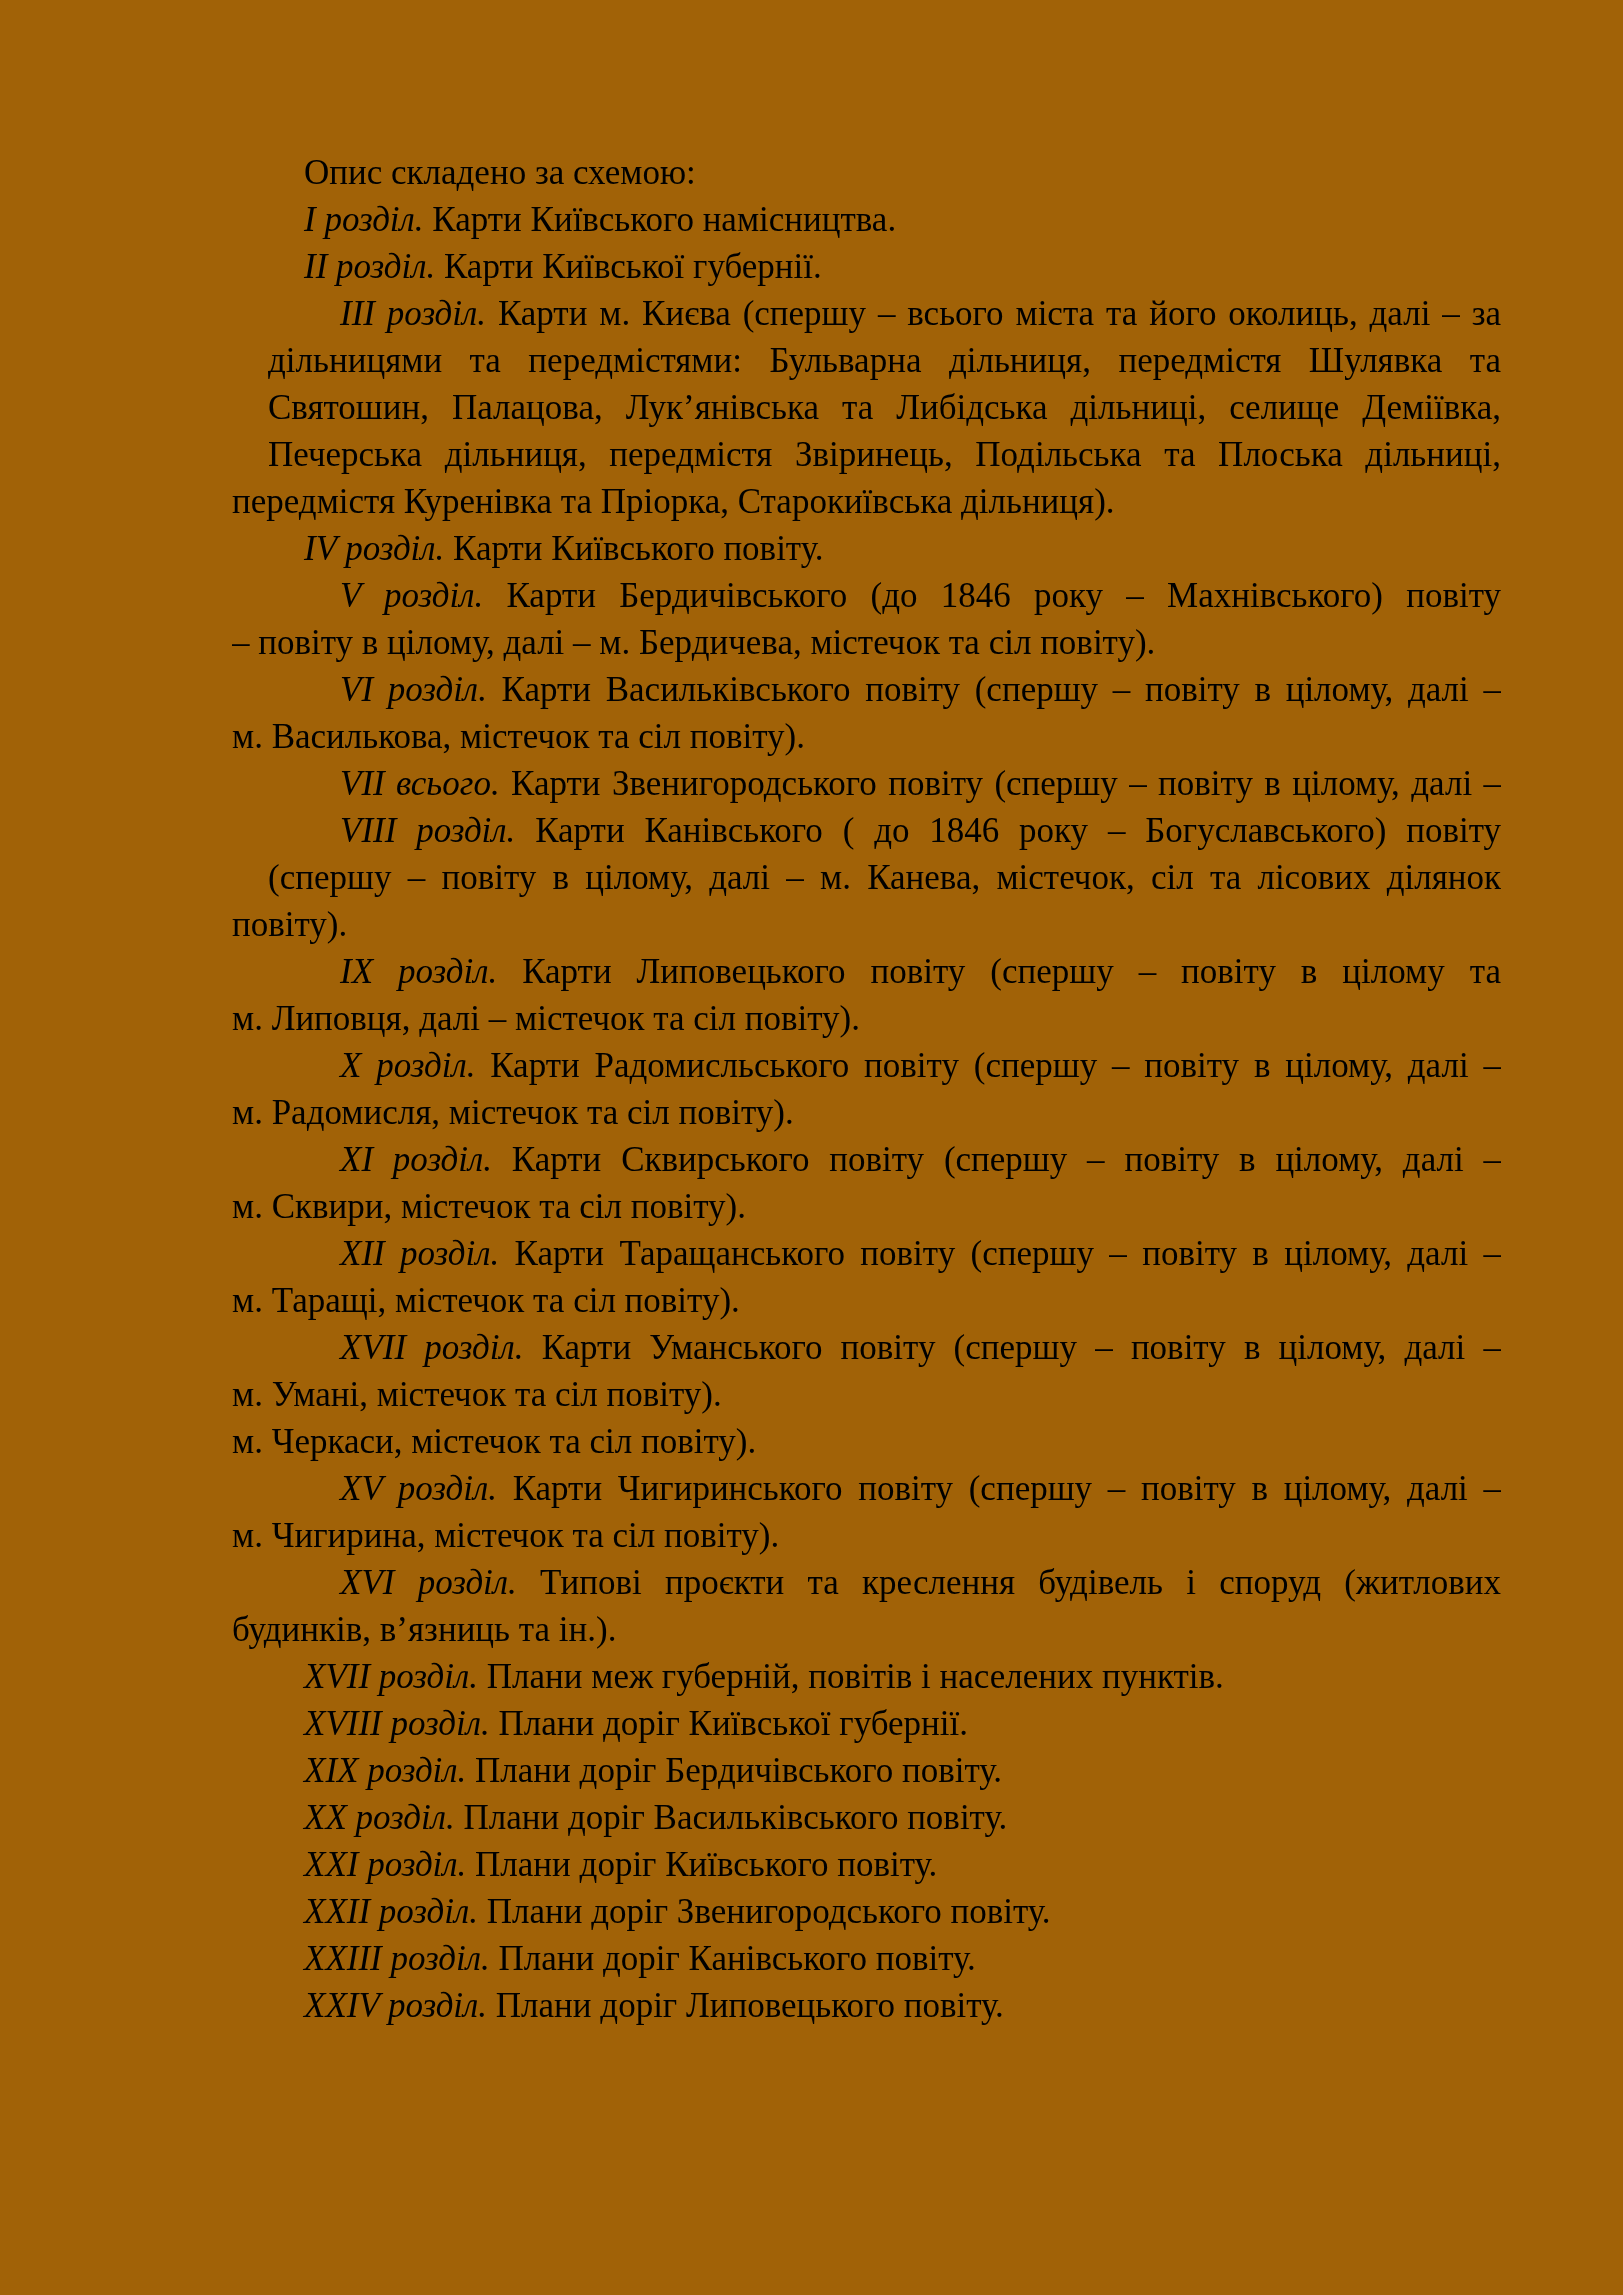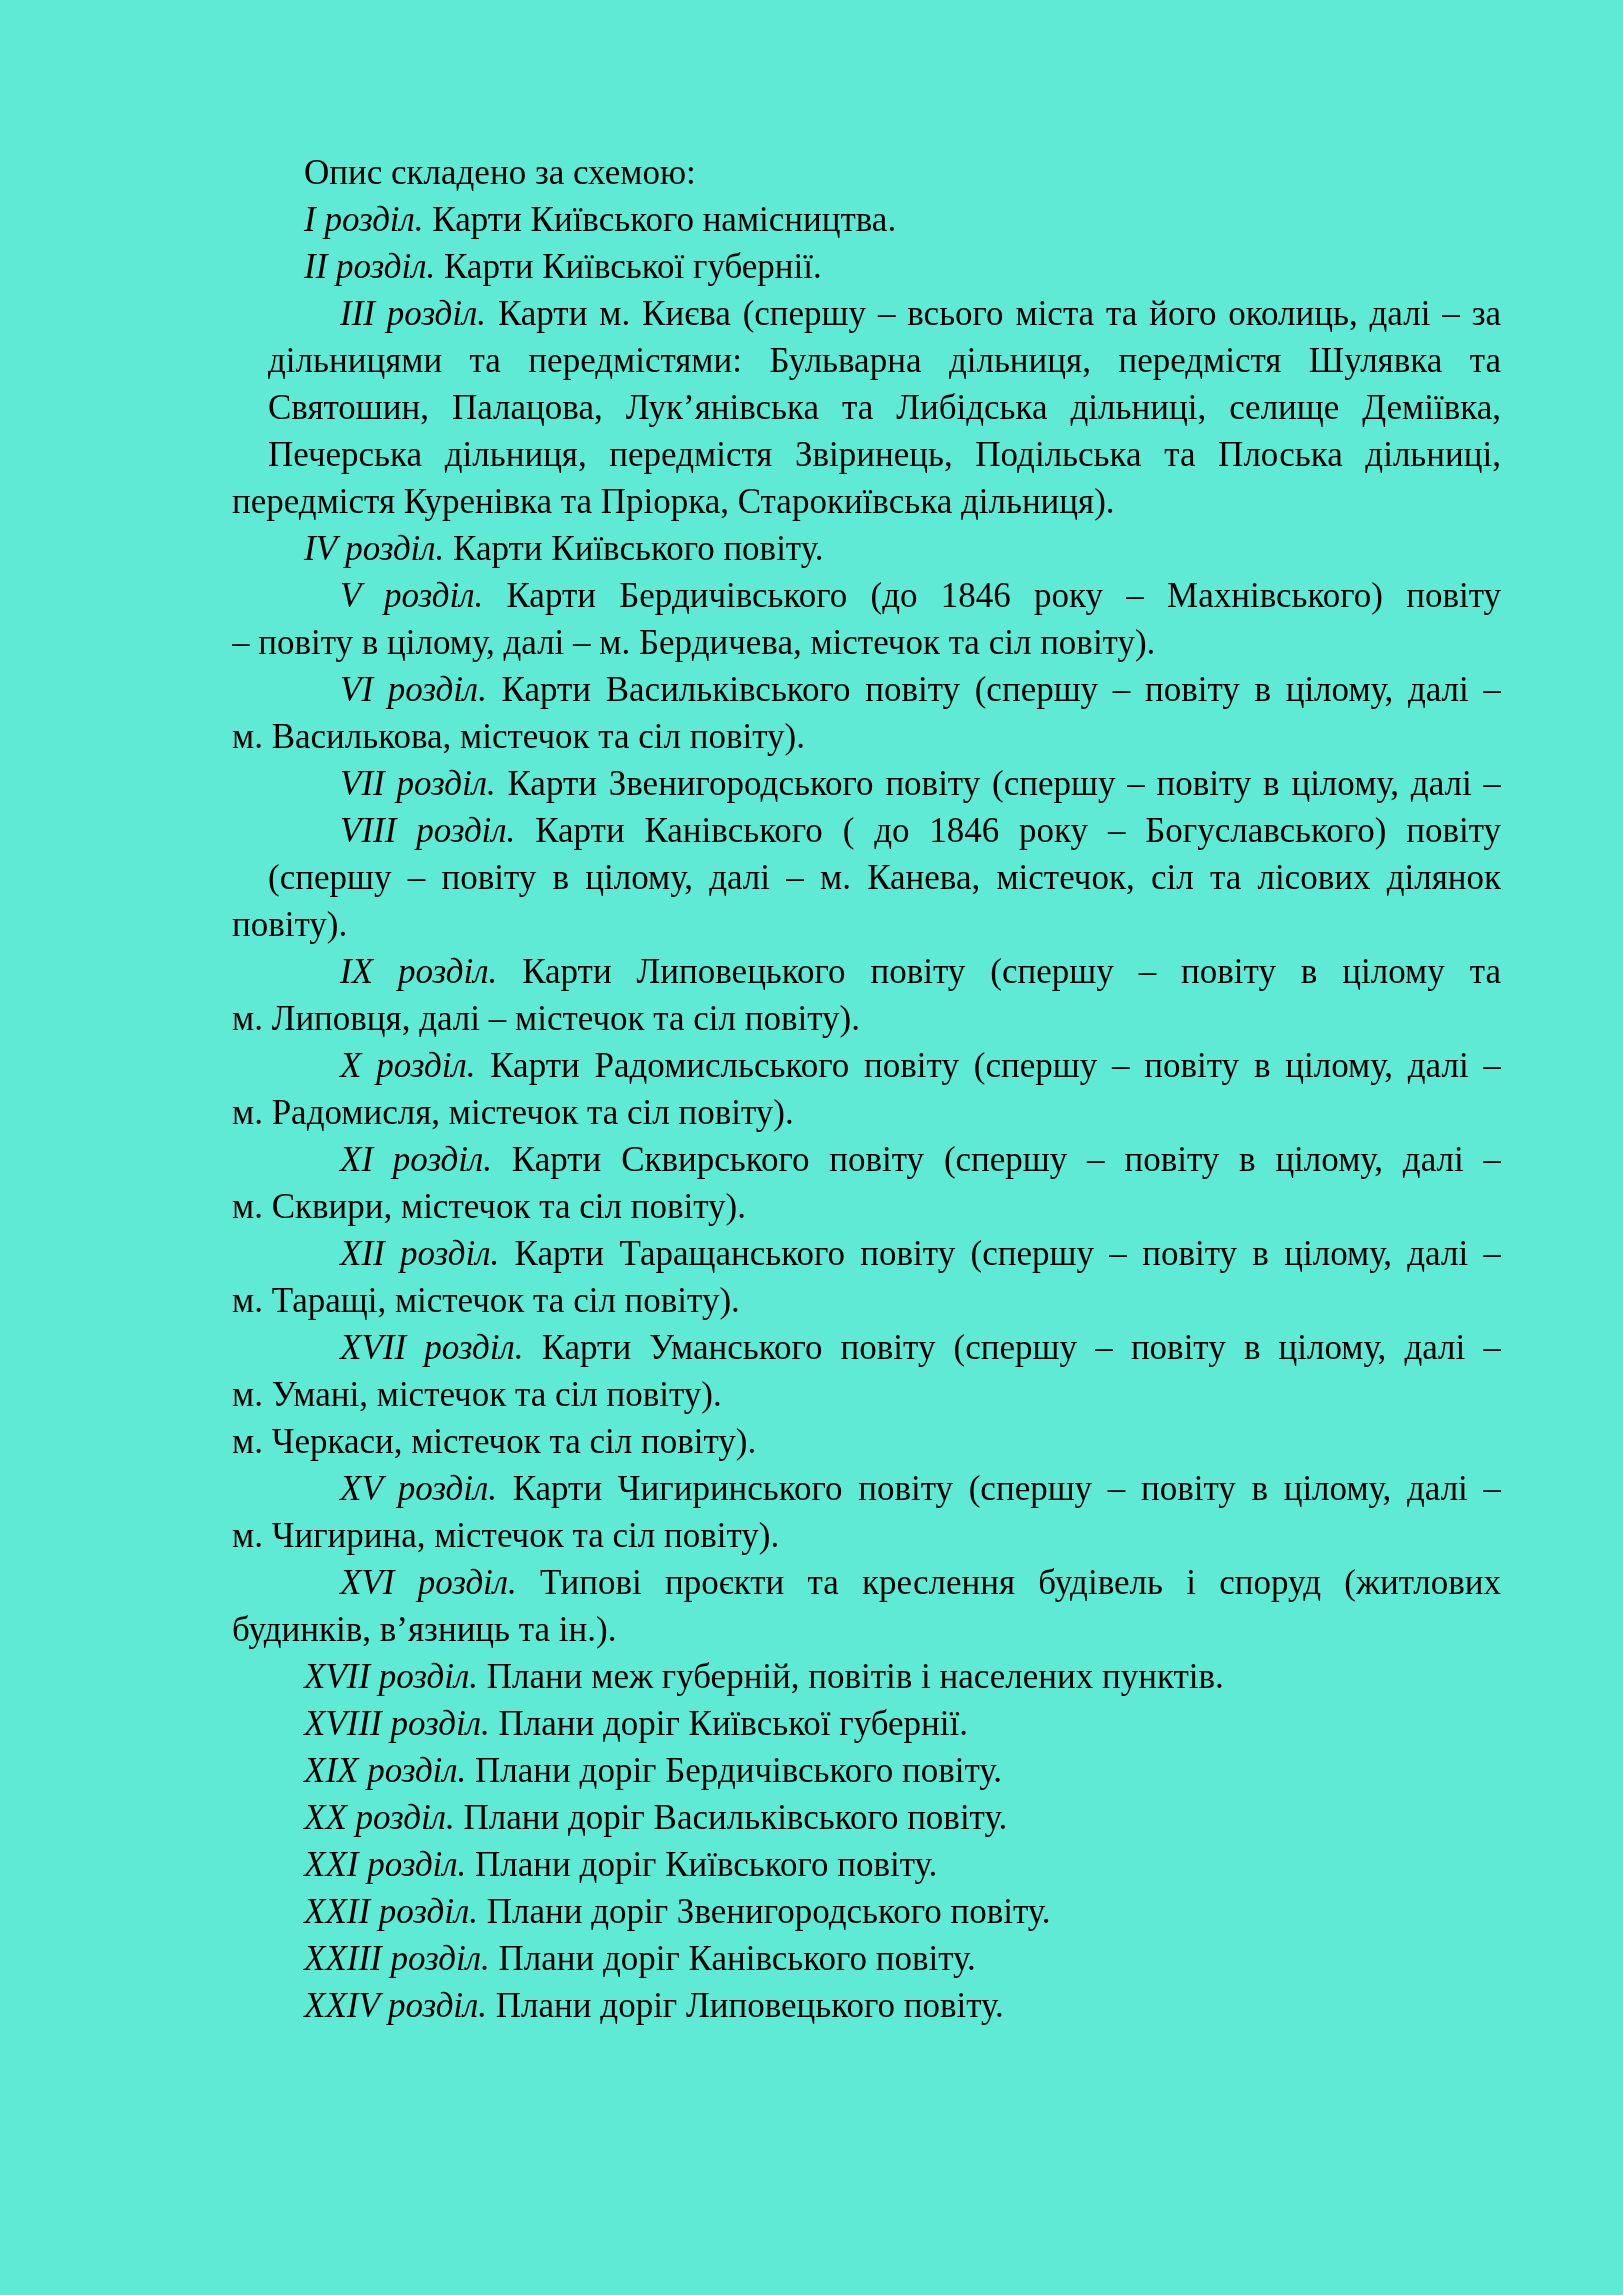--- a/index.html
+++ b/index.html
@@ -4,21 +4,21 @@
 <style>
   html, body {
     margin: 0;
     padding: 0;
     background: #ffffff;
   }
   .page {
     position: relative;
     width: 1623px;
     height: 2295px;
-    background: #5eead4;
+    background: #a16207;
     color: #000000;
     font-family: "Liberation Serif", "DejaVu Serif", serif;
     overflow: hidden;
   }
   .text-block {
     position: absolute;
     left: 232px;
     top: 149px;
     width: 1269px;
     font-size: 35px;
@@ -52,21 +52,21 @@
       <div class="line first j"><span class="sec-label">III розділ.</span> Карти м. Києва (спершу – всього міста та його околиць, далі – за</div>
       <div class="line j">дільницями та передмістями: Бульварна дільниця, передмістя Шулявка та</div>
       <div class="line j">Святошин, Палацова, Лук’янівська та Либідська дільниці, селище Деміївка,</div>
       <div class="line j">Печерська дільниця, передмістя Звіринець, Подільська та Плоська дільниці,</div>
       <div class="line">передмістя Куренівка та Пріорка, Старокиївська дільниця).</div>
       <div class="line first"><span class="sec-label">IV розділ.</span> Карти Київського повіту.</div>
       <div class="line first j"><span class="sec-label">V розділ.</span> Карти Бердичівського (до 1846 року – Махнівського) повіту (спершу</div>
       <div class="line">– повіту в цілому, далі – м. Бердичева, містечок та сіл повіту).</div>
       <div class="line first j"><span class="sec-label">VI розділ.</span> Карти Васильківського повіту (спершу – повіту в цілому, далі –</div>
       <div class="line">м. Василькова, містечок та сіл повіту).</div>
-      <div class="line first j"><span class="sec-label">VII розділ.</span> Карти Звенигородського повіту (спершу – повіту в цілому, далі –</div>
+      <div class="line first j"><span class="sec-label">VII всього.</span> Карти Звенигородського повіту (спершу – повіту в цілому, далі –</div>
       <div class="line first j"><span class="sec-label">VIII розділ.</span> Карти Канівського ( до 1846 року – Богуславського) повіту</div>
       <div class="line j">(спершу – повіту в цілому, далі – м. Канева, містечок, сіл та лісових ділянок</div>
       <div class="line">повіту).</div>
       <div class="line first j"><span class="sec-label">IX розділ.</span> Карти Липовецького повіту (спершу – повіту в цілому та</div>
       <div class="line">м. Липовця, далі – містечок та сіл повіту).</div>
       <div class="line first j"><span class="sec-label">X розділ.</span> Карти Радомисльського повіту (спершу – повіту в цілому, далі –</div>
       <div class="line">м. Радомисля, містечок та сіл повіту).</div>
       <div class="line first j"><span class="sec-label">XI розділ.</span> Карти Сквирського повіту (спершу – повіту в цілому, далі –</div>
       <div class="line">м. Сквири, містечок та сіл повіту).</div>
       <div class="line first j"><span class="sec-label">XII розділ.</span> Карти Таращанського повіту (спершу – повіту в цілому, далі –</div>

